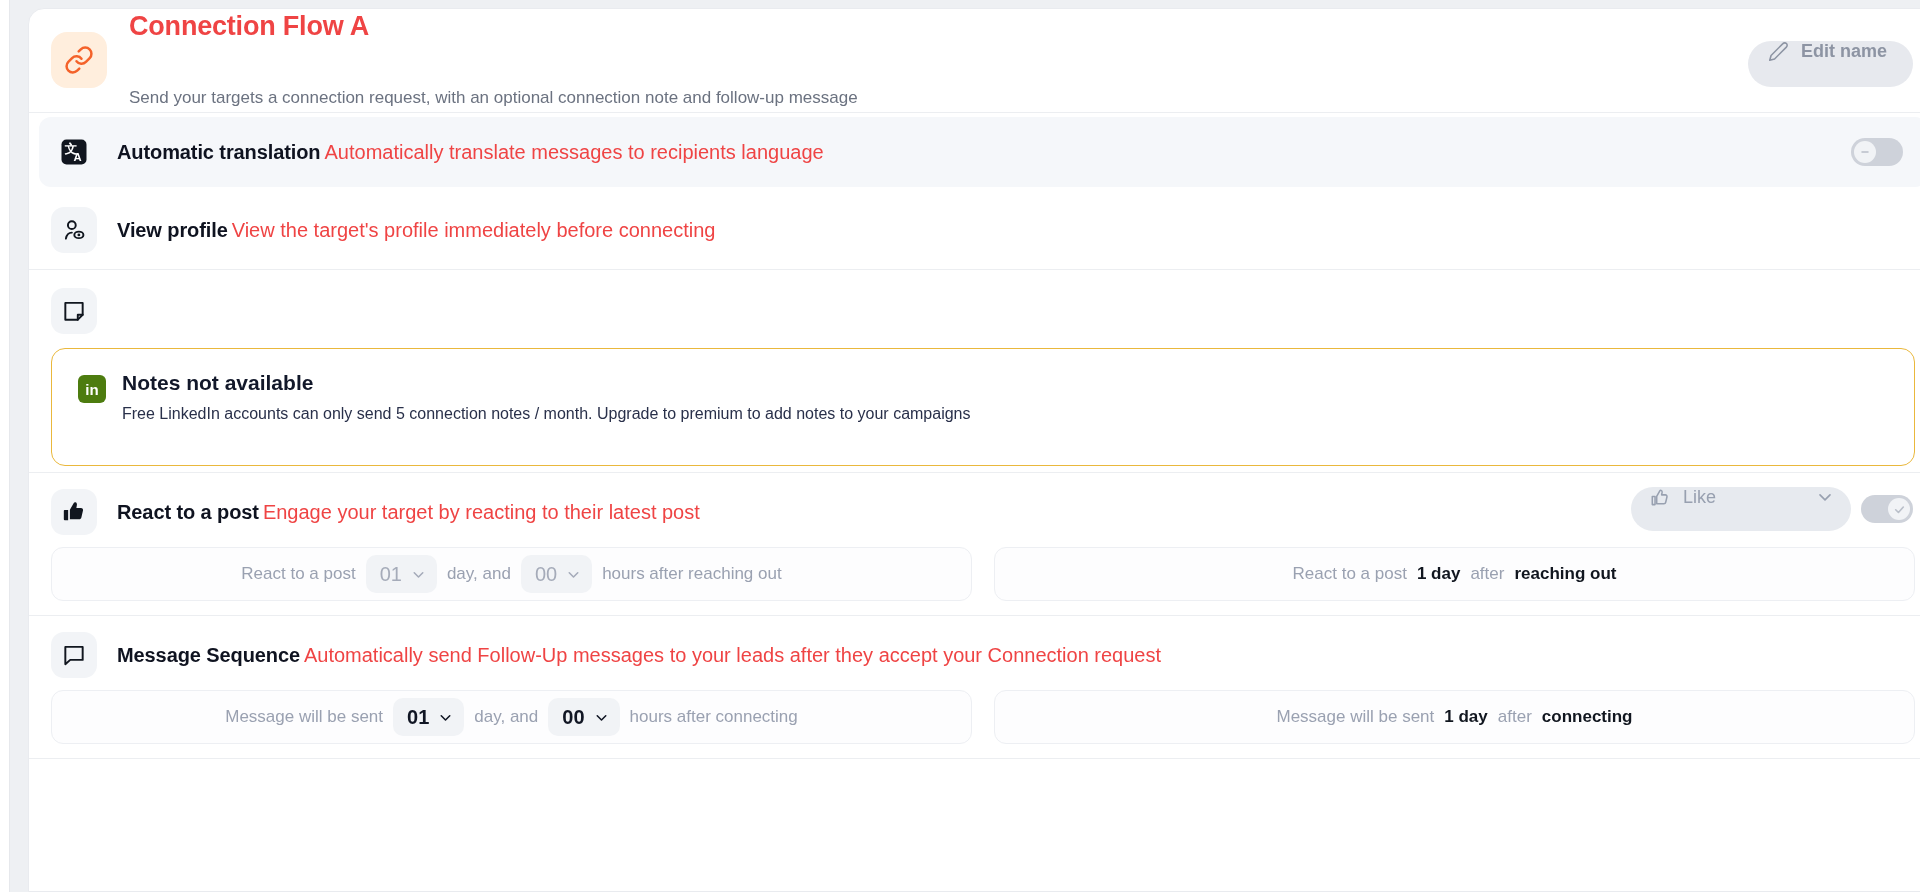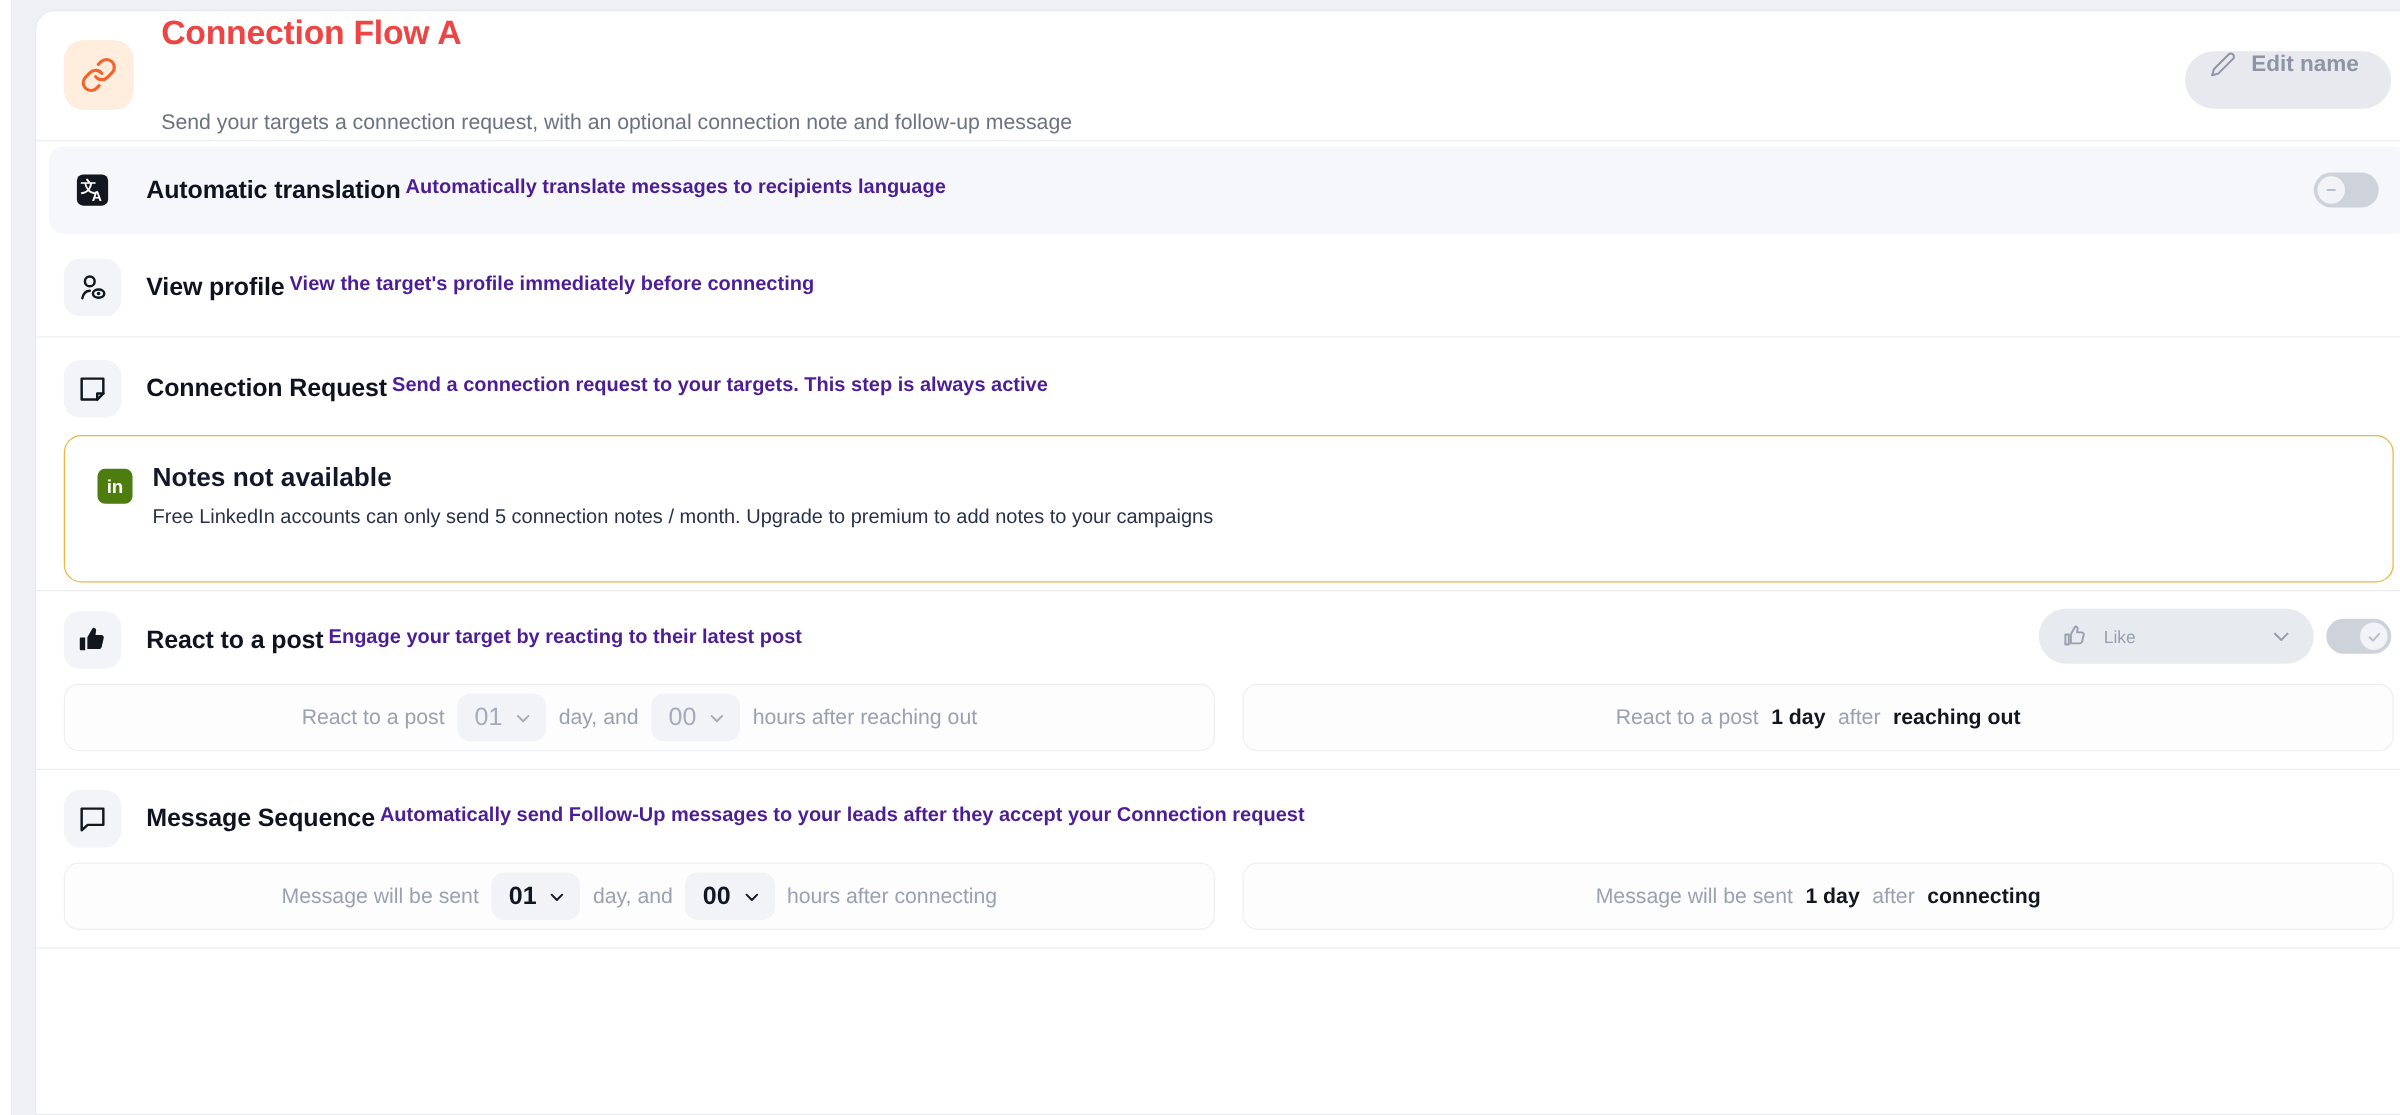--- a/index.html
+++ b/index.html
@@ -105,21 +105,21 @@
     display: flex; align-items: center; justify-content: center;
     flex: 0 0 auto;
     margin-right: 20px;
   }
   .row-icon.plain { background: transparent; }
   .row-text { display: flex; flex-direction: row; gap: 4px; }
   .row-title {
     font-size: 20px; font-weight: 700; color: #0f1320;
     letter-spacing: -0.1px;
   }
-  .row-sub { font-size: 16px; color: #4c1d95; font-weight: bold; }
+  .row-sub { font-size: 20px; color: #ef4444; }
 
   .divider { height: 1px; background: #eceef1; margin: 0; }
 
   
   .toggle {
     position: absolute;
     right: 24px;
     top: 50%;
     transform: translateY(-50%);
     width: 52px; height: 28px;
@@ -169,26 +169,26 @@
 
   
   .like-select {
     position: absolute;
     right: 86px;
     top: 50%;
     transform: translateY(-50%);
     width: 220px; height: 44px;
     border-radius: 999px;
     background: #e7eaef;
-    display: flex; align-items: center;
+    display: flex; align-items: flex-start;
     padding: 0 16px 0 18px;
     gap: 12px;
     cursor: pointer;
     color: #98a0b0;
-    font-size: 14px;
+    font-size: 18px;
     font-weight: 500;
   }
   .like-select .chev { margin-left: auto; display: flex; }
 
   
   .timing-wrap {
     display: flex;
     gap: 22px;
     padding: 2px 22px 14px 22px;
   }
@@ -290,24 +290,20 @@
 
     <div class="divider"></div>
 
     <div class="row" style="padding-top:18px;padding-bottom:10px;">
       <div class="row-icon">
         <svg width="26" height="26" viewBox="0 0 24 24" fill="none" stroke="#11161f" stroke-width="1.8" stroke-linecap="round" stroke-linejoin="round">
           <path d="M4 4.5h16v11l-4.5 4.5H4Z"></path>
           <path d="M20 15.5h-4.5V20"></path>
         </svg>
       </div>
-      <div class="row-text">
-        <div class="row-title">Connection Request</div>
-        <div class="row-sub">Send a connection request to your targets. This step is always active</div>
-      </div>
     </div>
 
     <div class="warn-box">
       <div class="li-badge">in</div>
       <div class="warn-text">
         <div class="warn-title">Notes not available</div>
         <div class="warn-body">Free LinkedIn accounts can only send 5 connection notes / month. Upgrade to premium to add notes to your campaigns</div>
       </div>
     </div>
 

